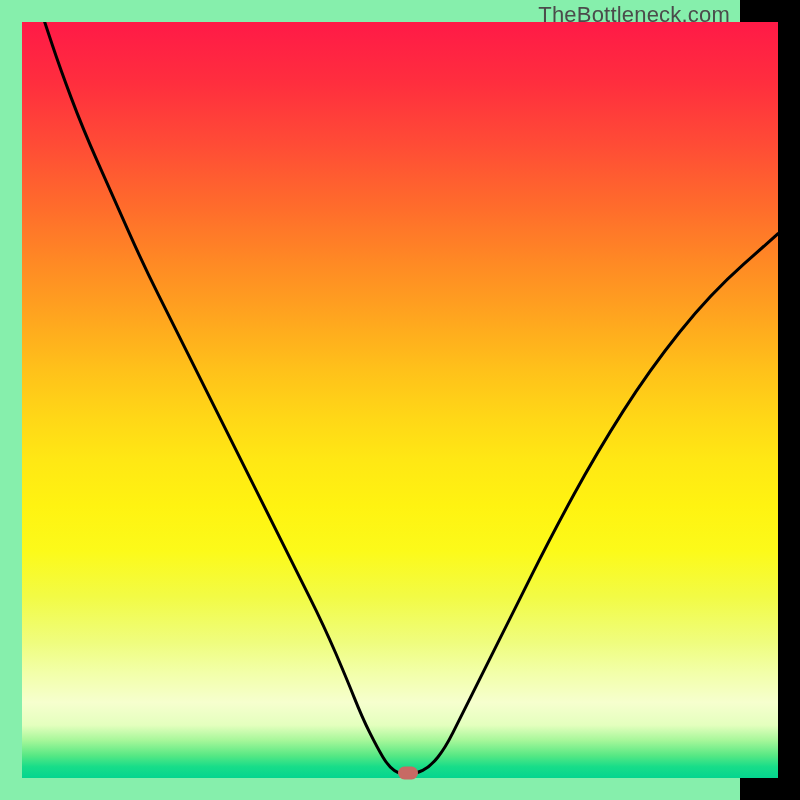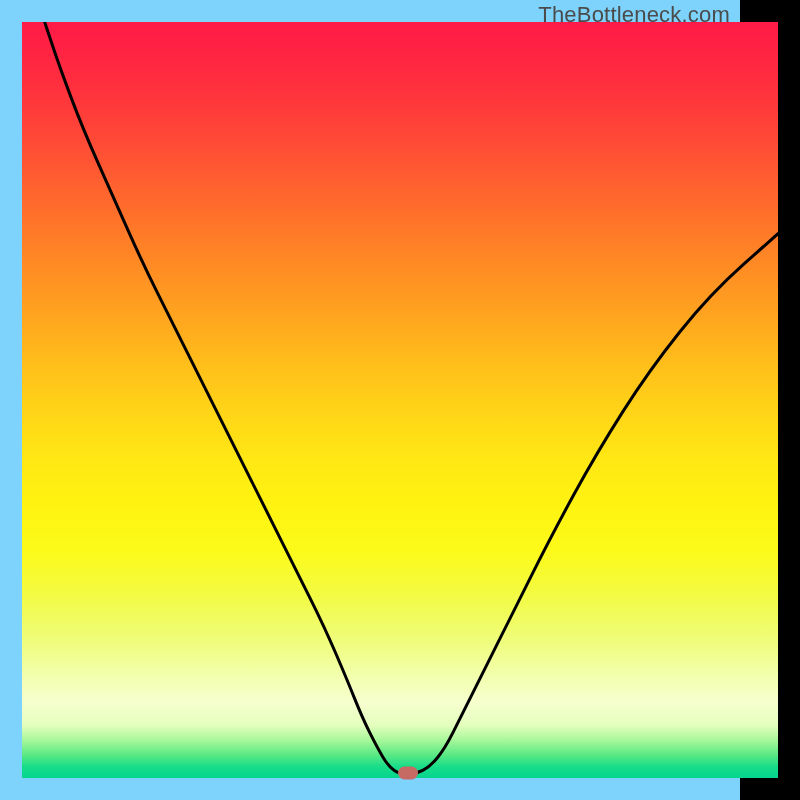--- a/index.html
+++ b/index.html
@@ -8,21 +8,21 @@
     width: 800px;
     height: 800px;
     background: #000;
     overflow: hidden;
     font-family: Arial, Helvetica, sans-serif;
   }
   .frame {
     position: relative;
     width: 740px;
     height: 800px;
-    background: #7dd3fc;
+    background: #86efac;
   }
   .watermark {
     position: absolute;
     top: 2px;
     right: 10px;
     color: #4b4b4b;
     font-size: 22px;
     font-weight: 500;
     letter-spacing: 0.2px;
     z-index: 20;

